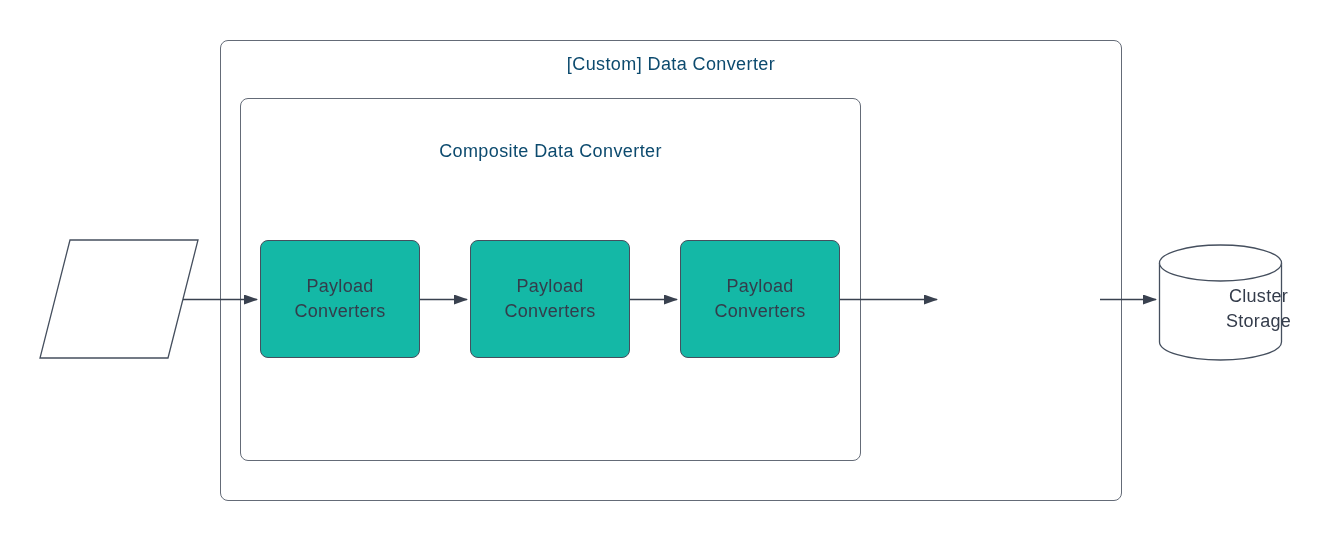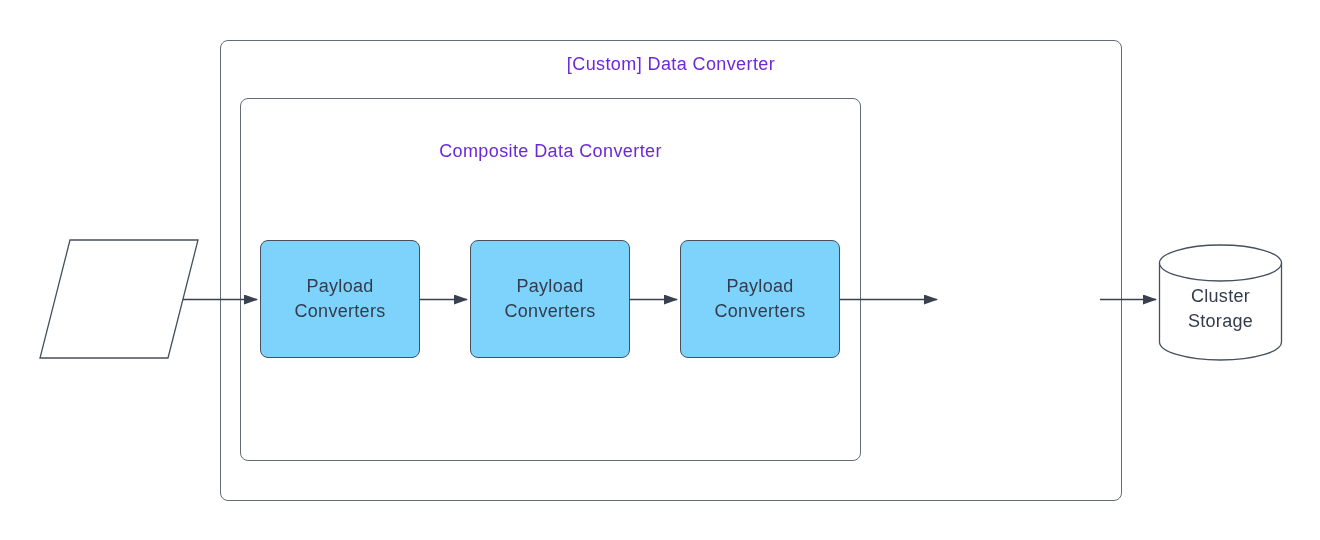--- a/index.html
+++ b/index.html
@@ -29,27 +29,27 @@
     background: transparent;
     z-index: 1;
   }
   .group-title {
     position: absolute;
     left: 0; right: 0;
     text-align: center;
     font-size: 18px;
     line-height: 24px;
     letter-spacing: 0.4px;
-    color: #6d28d9;
+    color: #0c4a6e;
   }
   .node {
     position: absolute;
     border: 1px solid #454f5e;
     border-radius: 8px;
-    background: #7dd3fc;
+    background: #14b8a6;
     display: flex;
     align-items: center;
     justify-content: center;
     text-align: center;
     font-size: 18px;
     line-height: 25px;
     letter-spacing: 0.3px;
     z-index: 3;
     box-sizing: border-box;
   }
@@ -120,17 +120,17 @@
 
   <div class="node" style="left:470px; top:240px; width:160px; height:118px;">
     <span class="node-label">Payload Converters</span>
   </div>
 
   <div class="node" style="left:680px; top:240px; width:160px; height:118px;">
     <span class="node-label">Payload Converters</span>
   </div>
 
 
-  <div class="shape-label" style="left:1159px; top:258px; width:123px; height:102px;">
+  <div class="shape-label" style="left:1197px; top:258px; width:123px; height:102px;">
     <span class="node-label">Cluster Storage</span>
   </div>
 
 </div>
 
 </body></html>

